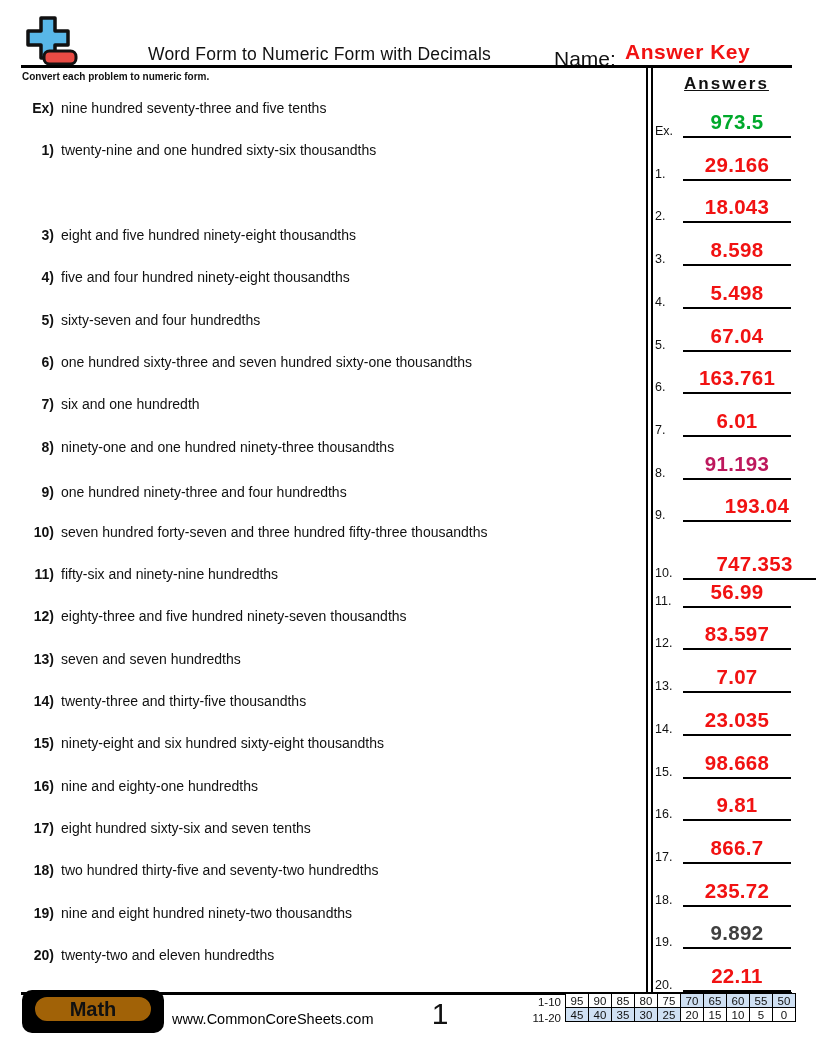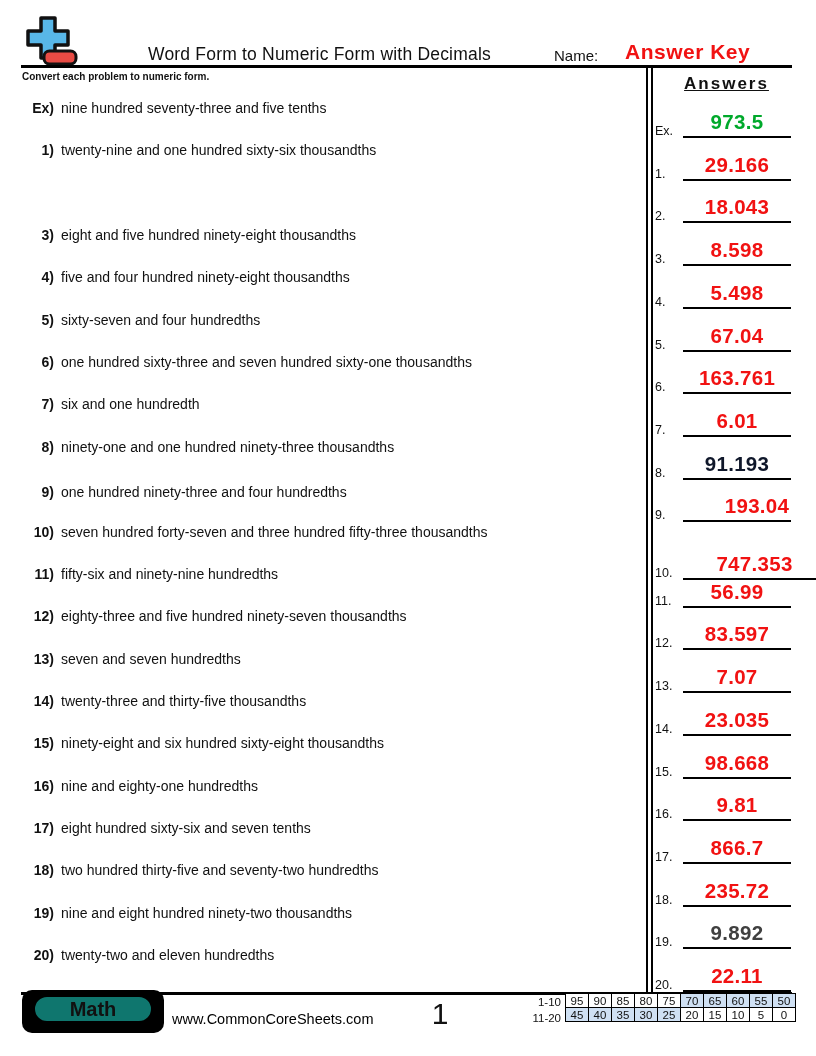--- a/index.html
+++ b/index.html
@@ -3,21 +3,21 @@
 <meta charset="utf-8">
 <style>
   html,body{margin:0;padding:0;background:#fff;}
   .page{
     position:relative;width:816px;height:1056px;background:#fff;overflow:hidden;
     font-family:"Liberation Sans",sans-serif;color:#111;
   }
   
   .logo{position:absolute;left:24px;top:14px;width:56px;height:54px;}
   .page-title{position:absolute;left:148px;top:44px;font-size:17.5px;font-weight:normal;margin:0;letter-spacing:.2px;}
-  .name-label{position:absolute;left:554px;top:47px;font-size:15px;}
+  .name-label{position:absolute;left:554px;top:47px;font-size:21px;}
   .answer-key{position:absolute;left:625px;top:40px;font-size:21px;font-weight:bold;letter-spacing:.5px;}
   .header-rule{position:absolute;left:21px;top:65px;width:771px;height:3px;background:#000;}
   
   .instruction{position:absolute;left:22px;top:71px;font-size:10px;font-weight:bold;}
   .column-divider{position:absolute;left:646px;top:68px;height:925px;width:3px;
     border-left:2px solid #000;border-right:2px solid #000;}
   .answers-heading{position:absolute;left:653px;top:74px;width:147px;text-align:center;
     font-size:17px;font-weight:bold;letter-spacing:2px;text-decoration:underline;}
   
   #problems-list{position:absolute;inset:0;}
@@ -27,21 +27,21 @@
   
   #answers-list{position:absolute;inset:0;}
   .answer-row{position:absolute;left:653px;width:140px;height:34px;}
   .alabel{position:absolute;left:2px;bottom:0;font-size:12.5px;}
   .aline{position:absolute;left:30px;right:2px;bottom:0;border-bottom:2px solid #000;
     display:flex;justify-content:center;align-items:flex-end;}
   .avalue{font-size:20.5px;font-weight:bold;padding-bottom:2px;letter-spacing:.3px;}
   
   .footer-rule{position:absolute;left:21px;top:992px;width:771px;height:3px;background:#000;}
   .math-badge{position:absolute;left:22px;top:990px;width:142px;height:43px;background:#000;border-radius:10px;}
-  .math-pill{position:absolute;left:10px;right:10px;top:4px;bottom:9px;background:#0f766e;
+  .math-pill{position:absolute;left:10px;right:10px;top:4px;bottom:9px;background:#a16207;
     border:3px solid #000;border-radius:999px;display:flex;align-items:center;justify-content:center;
     font-size:20px;font-weight:bold;}
   .site{position:absolute;left:172px;top:1011px;font-size:14.5px;color:#000;text-decoration:none;}
   .page-num{position:absolute;left:410px;top:997px;width:60px;text-align:center;font-size:30px;}
   .score-label-1{position:absolute;left:505px;top:996px;width:56px;text-align:right;font-size:11.5px;}
   .score-label-2{position:absolute;left:505px;top:1012px;width:56px;text-align:right;font-size:11.5px;}
   .score-table{position:absolute;left:565px;top:993px;border-collapse:collapse;}
   .score-table td{border:1.6px solid #000;width:20px;height:13px;text-align:center;
     font-size:11.5px;padding:0 1px;background:#fff;}
   .score-table td.hl{background:var(--hl,#cfe0f3);}
@@ -133,21 +133,21 @@
       </div>
       <div class="answer-row" style="top: 402.9px;">
         <span class="alabel">7.</span>
         <div class="aline">
           <span class="avalue" style="color: rgb(241, 18, 18);">6.01</span>
         </div>
       </div>
       <div class="answer-row" style="top: 445.6px;">
         <span class="alabel">8.</span>
         <div class="aline">
-          <span class="avalue" style="color: #0f172a;">91.193</span>
+          <span class="avalue" style="color: #be185d;">91.193</span>
         </div>
       </div>
       <div class="answer-row" style="top: 488.3px;">
         <span class="alabel">9.</span>
         <div class="aline">
           <span class="avalue" style="color: rgb(241, 18, 18); margin-left: 40px;">193.04</span>
         </div>
       </div>
       <div class="answer-row" style="top: 546px; padding-left: 35px;">
         <span class="alabel">10.</span>

